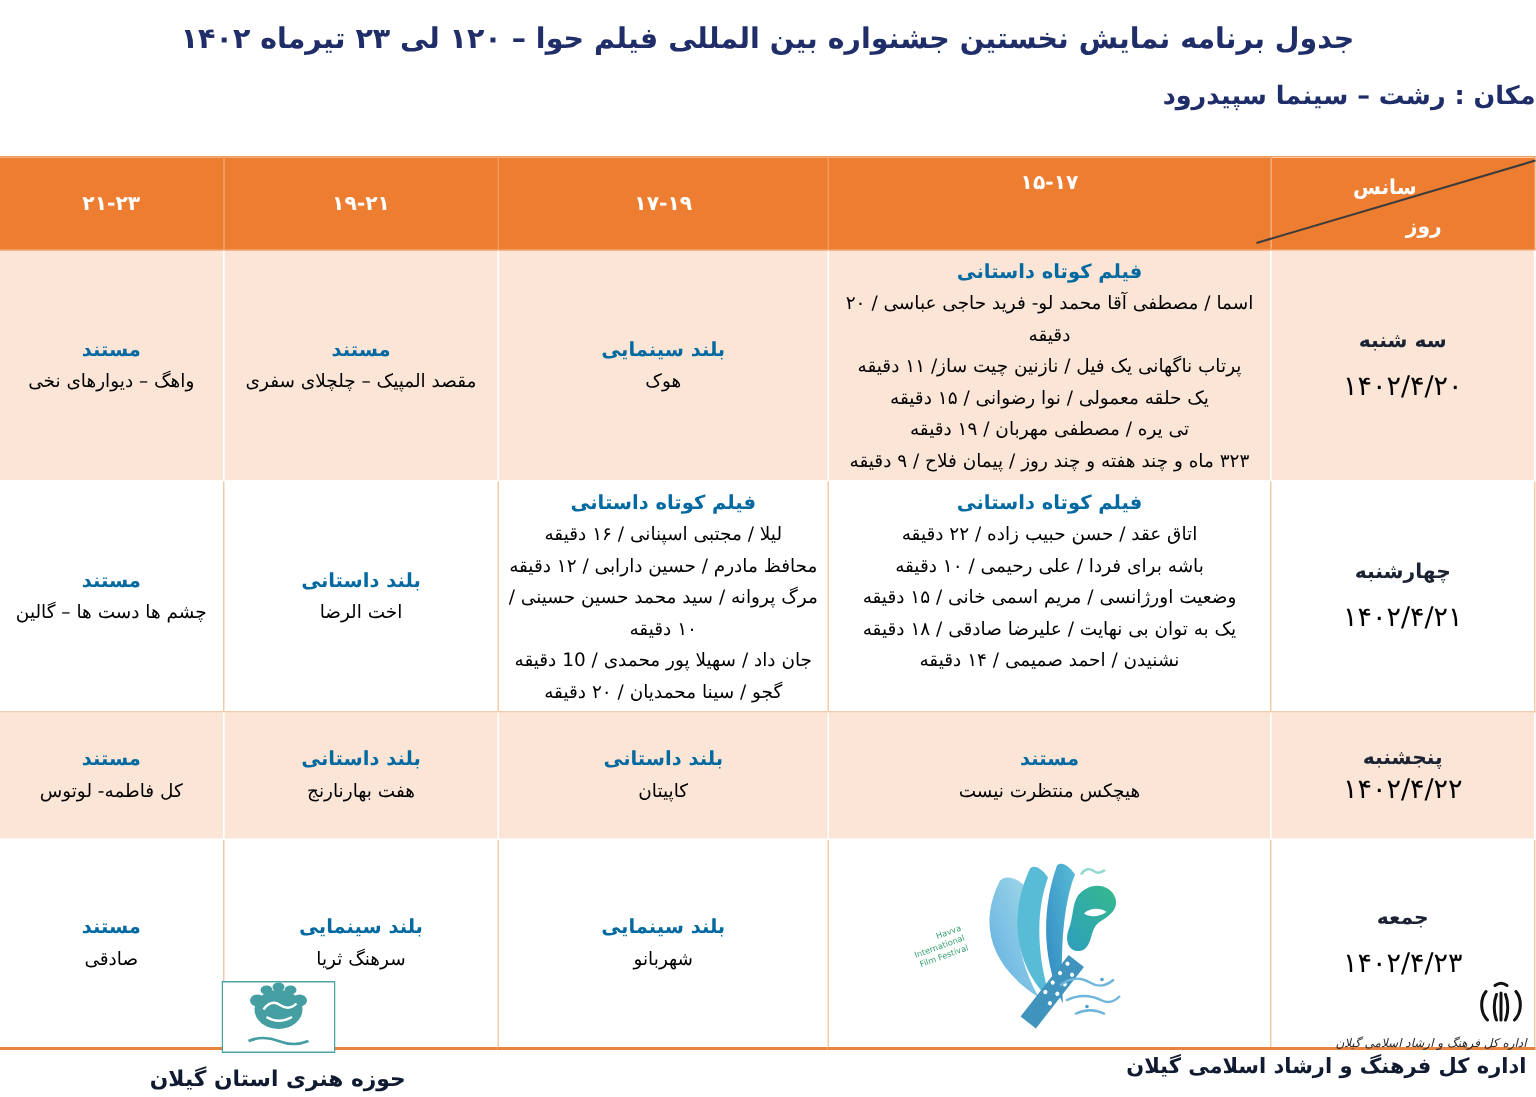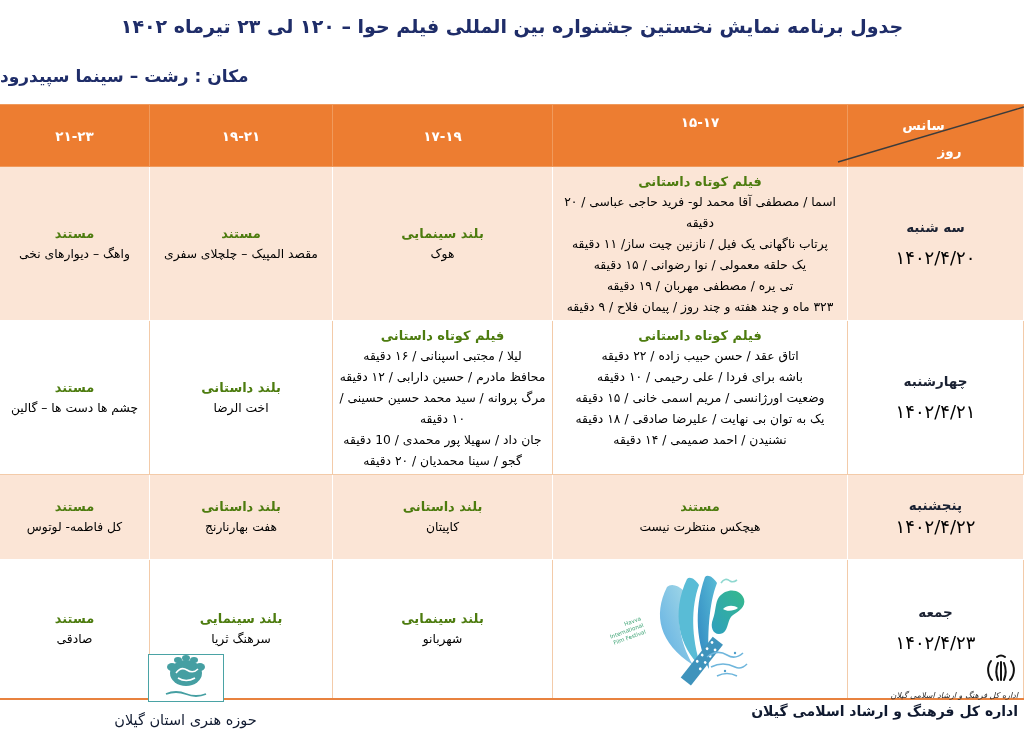--- a/index.html
+++ b/index.html
@@ -8,21 +8,21 @@
     background:#ffffff;
     font-family:"DejaVu Sans", sans-serif;
     direction:rtl;
   }
   
   .page-title{
     padding-top:15px;text-align:center;
     color:#1F2D69;font-weight:bold;font-size:19px;letter-spacing:0;
   }
   .page-subtitle{
-    margin-top:29px;text-align:left;
+    margin-top:17px;text-align:right;
     color:#1F2D69;font-weight:bold;font-size:17px;
   }
   
   table.schedule{
     position:absolute;top:104px;right:0;left:0;
     width:1024px;border-collapse:collapse;table-layout:fixed;
   }
   th{
     background:#ED7D31;color:#ffffff;
     font-size:13.5px;font-weight:bold;
@@ -34,35 +34,35 @@
   td{
     border:1px solid #F3CBA9;
     background:#ffffff;
     vertical-align:middle;text-align:center;
     color:#222A3F;
     padding:2px 6px;
   }
   tr.peach td{background:#FBE5D6;border-color:#ffffff;}
   tr.last td{border-bottom:2px solid #E8823F;}
   .ltr{direction:ltr;unicode-bidi:isolate;}
-  .cat{font-weight:bold;font-size:13px;color:#4d7c0f;line-height:21px;}
+  .cat{font-weight:bold;font-size:13px;color:#0369a1;line-height:21px;}
   .film{font-size:12.3px;line-height:21px;color:#000000;}
   td.multi{vertical-align:top;padding-top:4px;}
   .day-cell .day{font-weight:bold;font-size:13.5px;color:#1B2233;}
   .day-cell .date{font-weight:normal;font-size:18px;color:#000000;margin-top:12px;}
   
   th.corner{position:relative;overflow:visible;}
   .corner-top{display:block;line-height:19px;padding-top:5px;transform:translateX(-12px);}
   .corner-bottom{display:block;line-height:19px;margin-top:7px;transform:translateX(14px);}
   .diag-overlay{position:absolute;left:828px;top:100px;width:200px;height:72px;pointer-events:none;z-index:5;}
   
   .logo-wrap{display:flex;align-items:center;justify-content:center;height:100%;}
   
   .footer-left{position:absolute;left:58px;top:654px;width:255px;text-align:center;}
-  .footer-left .caption{margin-top:6px;font-weight:normal;font-size:14.5px;color:#101A30;}
+  .footer-left .caption{margin-top:6px;font-weight:bold;font-size:14.5px;color:#101A30;}
   .footer-right{position:absolute;left:733px;top:653px;width:285px;text-align:right;}
   .footer-right .script-line{font-size:8px;color:#2b2b2b;margin-top:2px;font-style:italic;}
   .footer-right .caption{margin-top:3px;font-weight:bold;font-size:14px;color:#101A30;}
 </style>
 </head>
 <body>
 
 <div class="page-title">جدول برنامه نمایش نخستین جشنواره بین المللی فیلم حوا – ۱۲۰ لی ۲۳ تیرماه ۱۴۰۲</div>
 <div class="page-subtitle">مکان : رشت – سینما سپیدرود</div>
 

